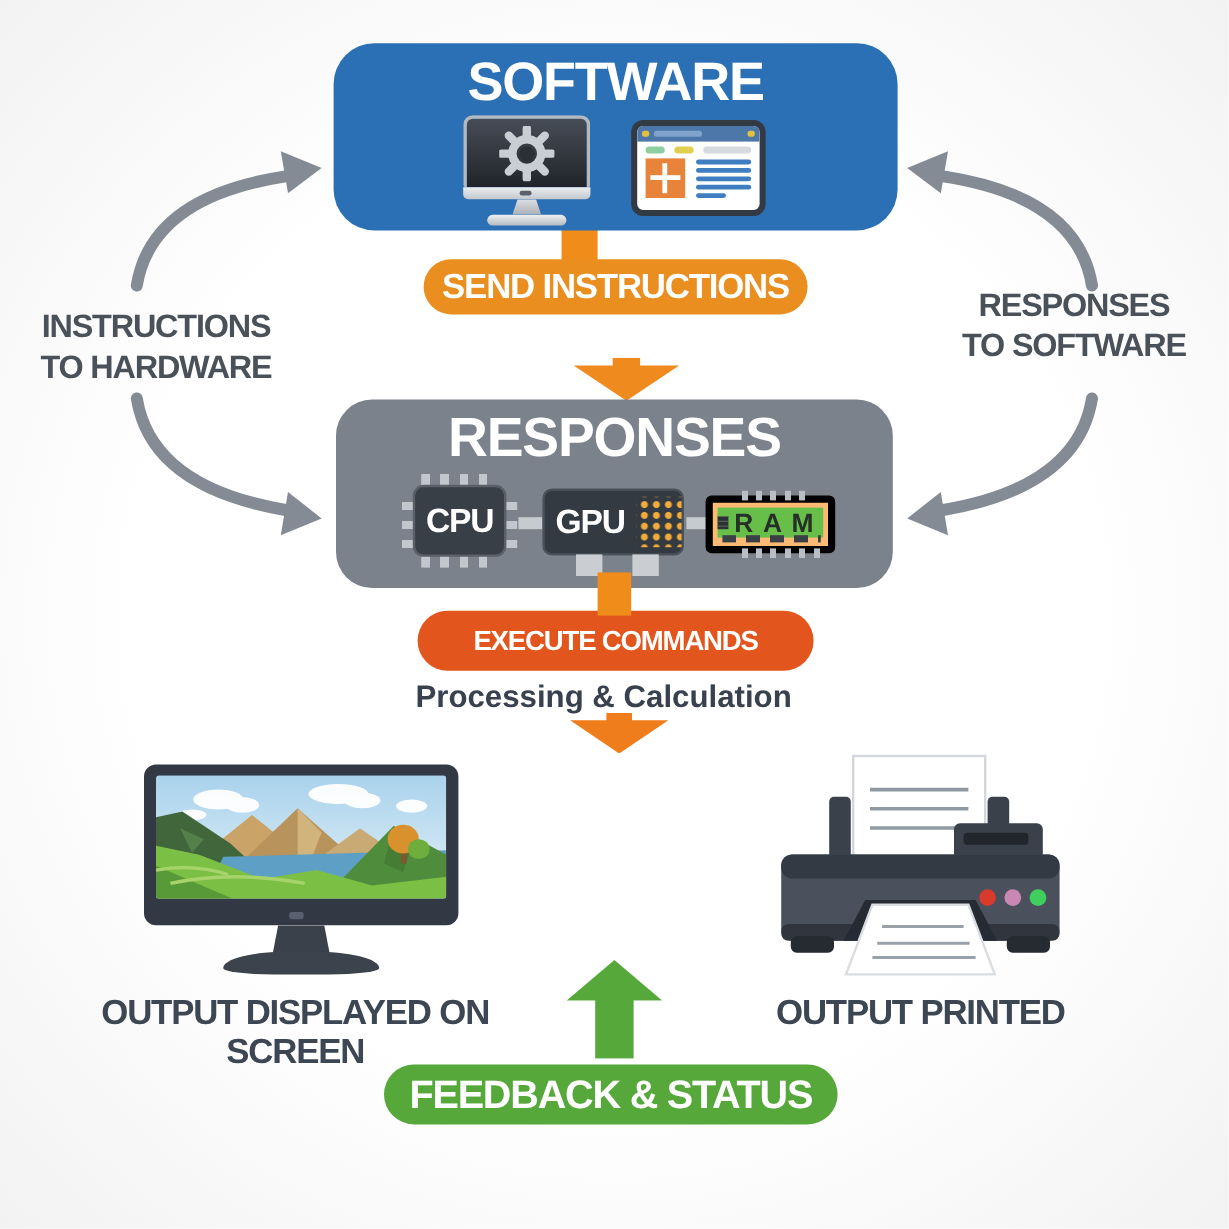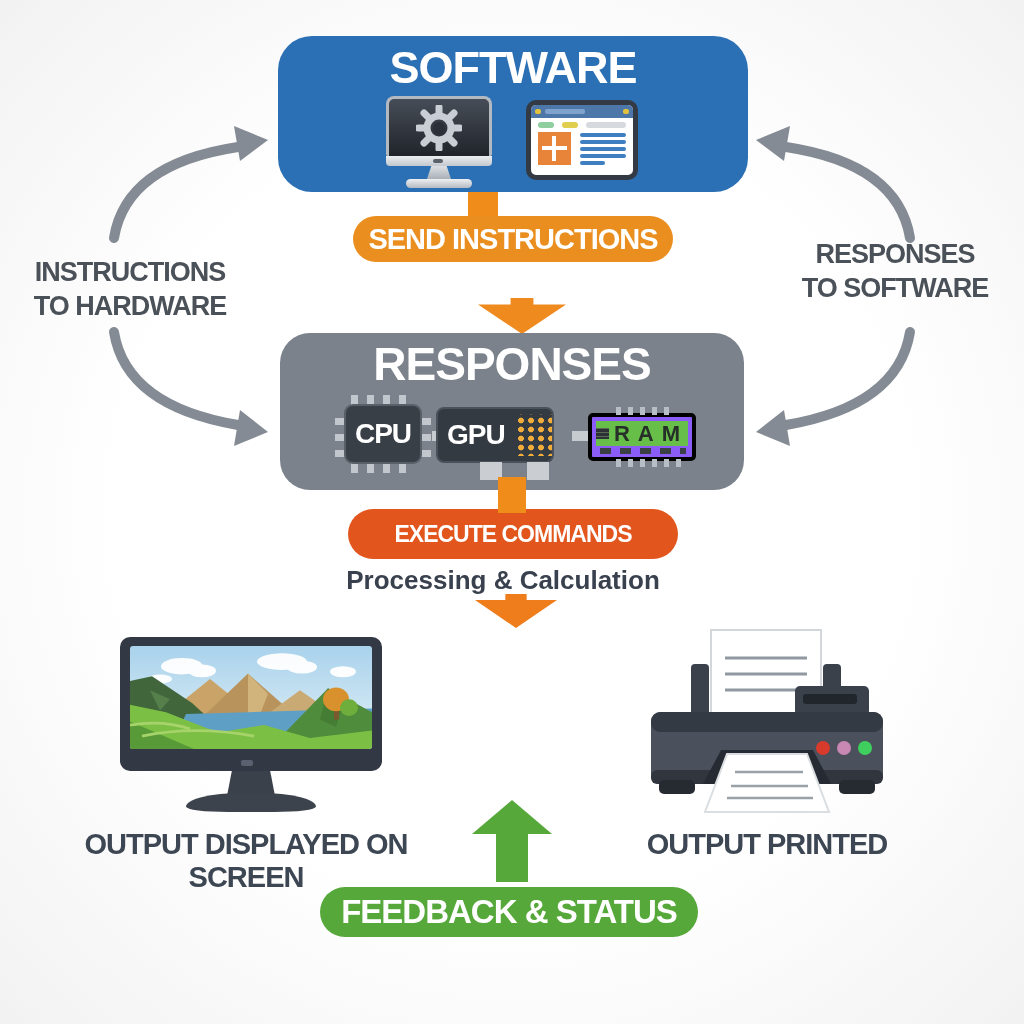--- a/index.html
+++ b/index.html
@@ -61,27 +61,27 @@
   .fa1{left:478px;top:298px;width:88px;height:36px;background:#ee8a1e;}
   .fa2{left:475px;top:594px;width:82px;height:34px;background:#ef7d1b;}
 
   
   .cpu{left:55px;top:62px;width:96px;height:78px;}
   .pins-h{position:absolute;left:16px;right:16px;height:11px;background:repeating-linear-gradient(90deg,#c1c7cd 0 7px,rgba(0,0,0,0) 7px 16px);}
   .pins-v{position:absolute;top:16px;bottom:16px;width:11px;background:repeating-linear-gradient(0deg,#c1c7cd 0 7px,rgba(0,0,0,0) 7px 16px);}
   .cpu-body{position:absolute;left:9px;right:9px;top:9px;bottom:9px;background:#393f47;border:2px solid #59606a;border-radius:9px;
     display:flex;align-items:center;justify-content:center;color:#fff;font-weight:bold;font-size:28px;}
   .chip-conn{background:#c6cbd0;}
-  .gpu{left:156px;top:74px;width:118px;height:56px;background:#343a42;border:2px solid #4a515a;border-radius:8px;box-sizing:border-box;
+  .gpu{left:172px;top:74px;width:118px;height:56px;background:#343a42;border:2px solid #4a515a;border-radius:8px;box-sizing:border-box;
     display:flex;align-items:center;padding-left:9px;}
   .gpu-label{color:#fff;font-weight:bold;font-size:28px;}
   .gpu-dots{width:50px;height:42px;margin-left:9px;
     background-image:radial-gradient(circle,#f2ac3a 2.6px,rgba(0,0,0,0) 3.2px);background-size:10px 9px;background-position:2px 2px;}
   .gpu-tab{top:129px;width:22px;height:18px;background:#caced3;}
-  .ram{left:308px;top:80px;width:108px;height:48px;background:#8b5cf6;border:4px solid #000000;border-radius:5px;box-sizing:border-box;padding-left:40px;}
+  .ram{left:308px;top:80px;width:108px;height:48px;background:#fdba74;border:6px solid #000000;border-radius:5px;box-sizing:border-box;padding-left:40px;}
   .ram-inner{position:absolute;left:4px;right:4px;top:4px;height:25px;background:#67bf4a;display:flex;align-items:center;justify-content:center;}
   .ram-block{width:13px;height:11px;background:#2c3138;margin-right:5px;background-image:linear-gradient(#5a6a52 1px,rgba(0,0,0,0) 1px);background-size:100% 4px;}
   .ram-label{color:#273028;font-weight:bold;font-size:22px;letter-spacing:8px;}
   .ram-chips{position:absolute;left:8px;right:6px;bottom:3px;height:6px;
     background:repeating-linear-gradient(90deg,#3a4044 0 11px,rgba(0,0,0,0) 11px 20px);}
   .ram-pins{position:absolute;height:8px;background:repeating-linear-gradient(90deg,#b8bec5 0 5px,rgba(0,0,0,0) 5px 12px);}
 
   
   .side-label{text-align:center;color:#4b5158;font-weight:bold;font-size:27px;line-height:34px;}
   .side-left{left:8px;top:255px;width:244px;}

